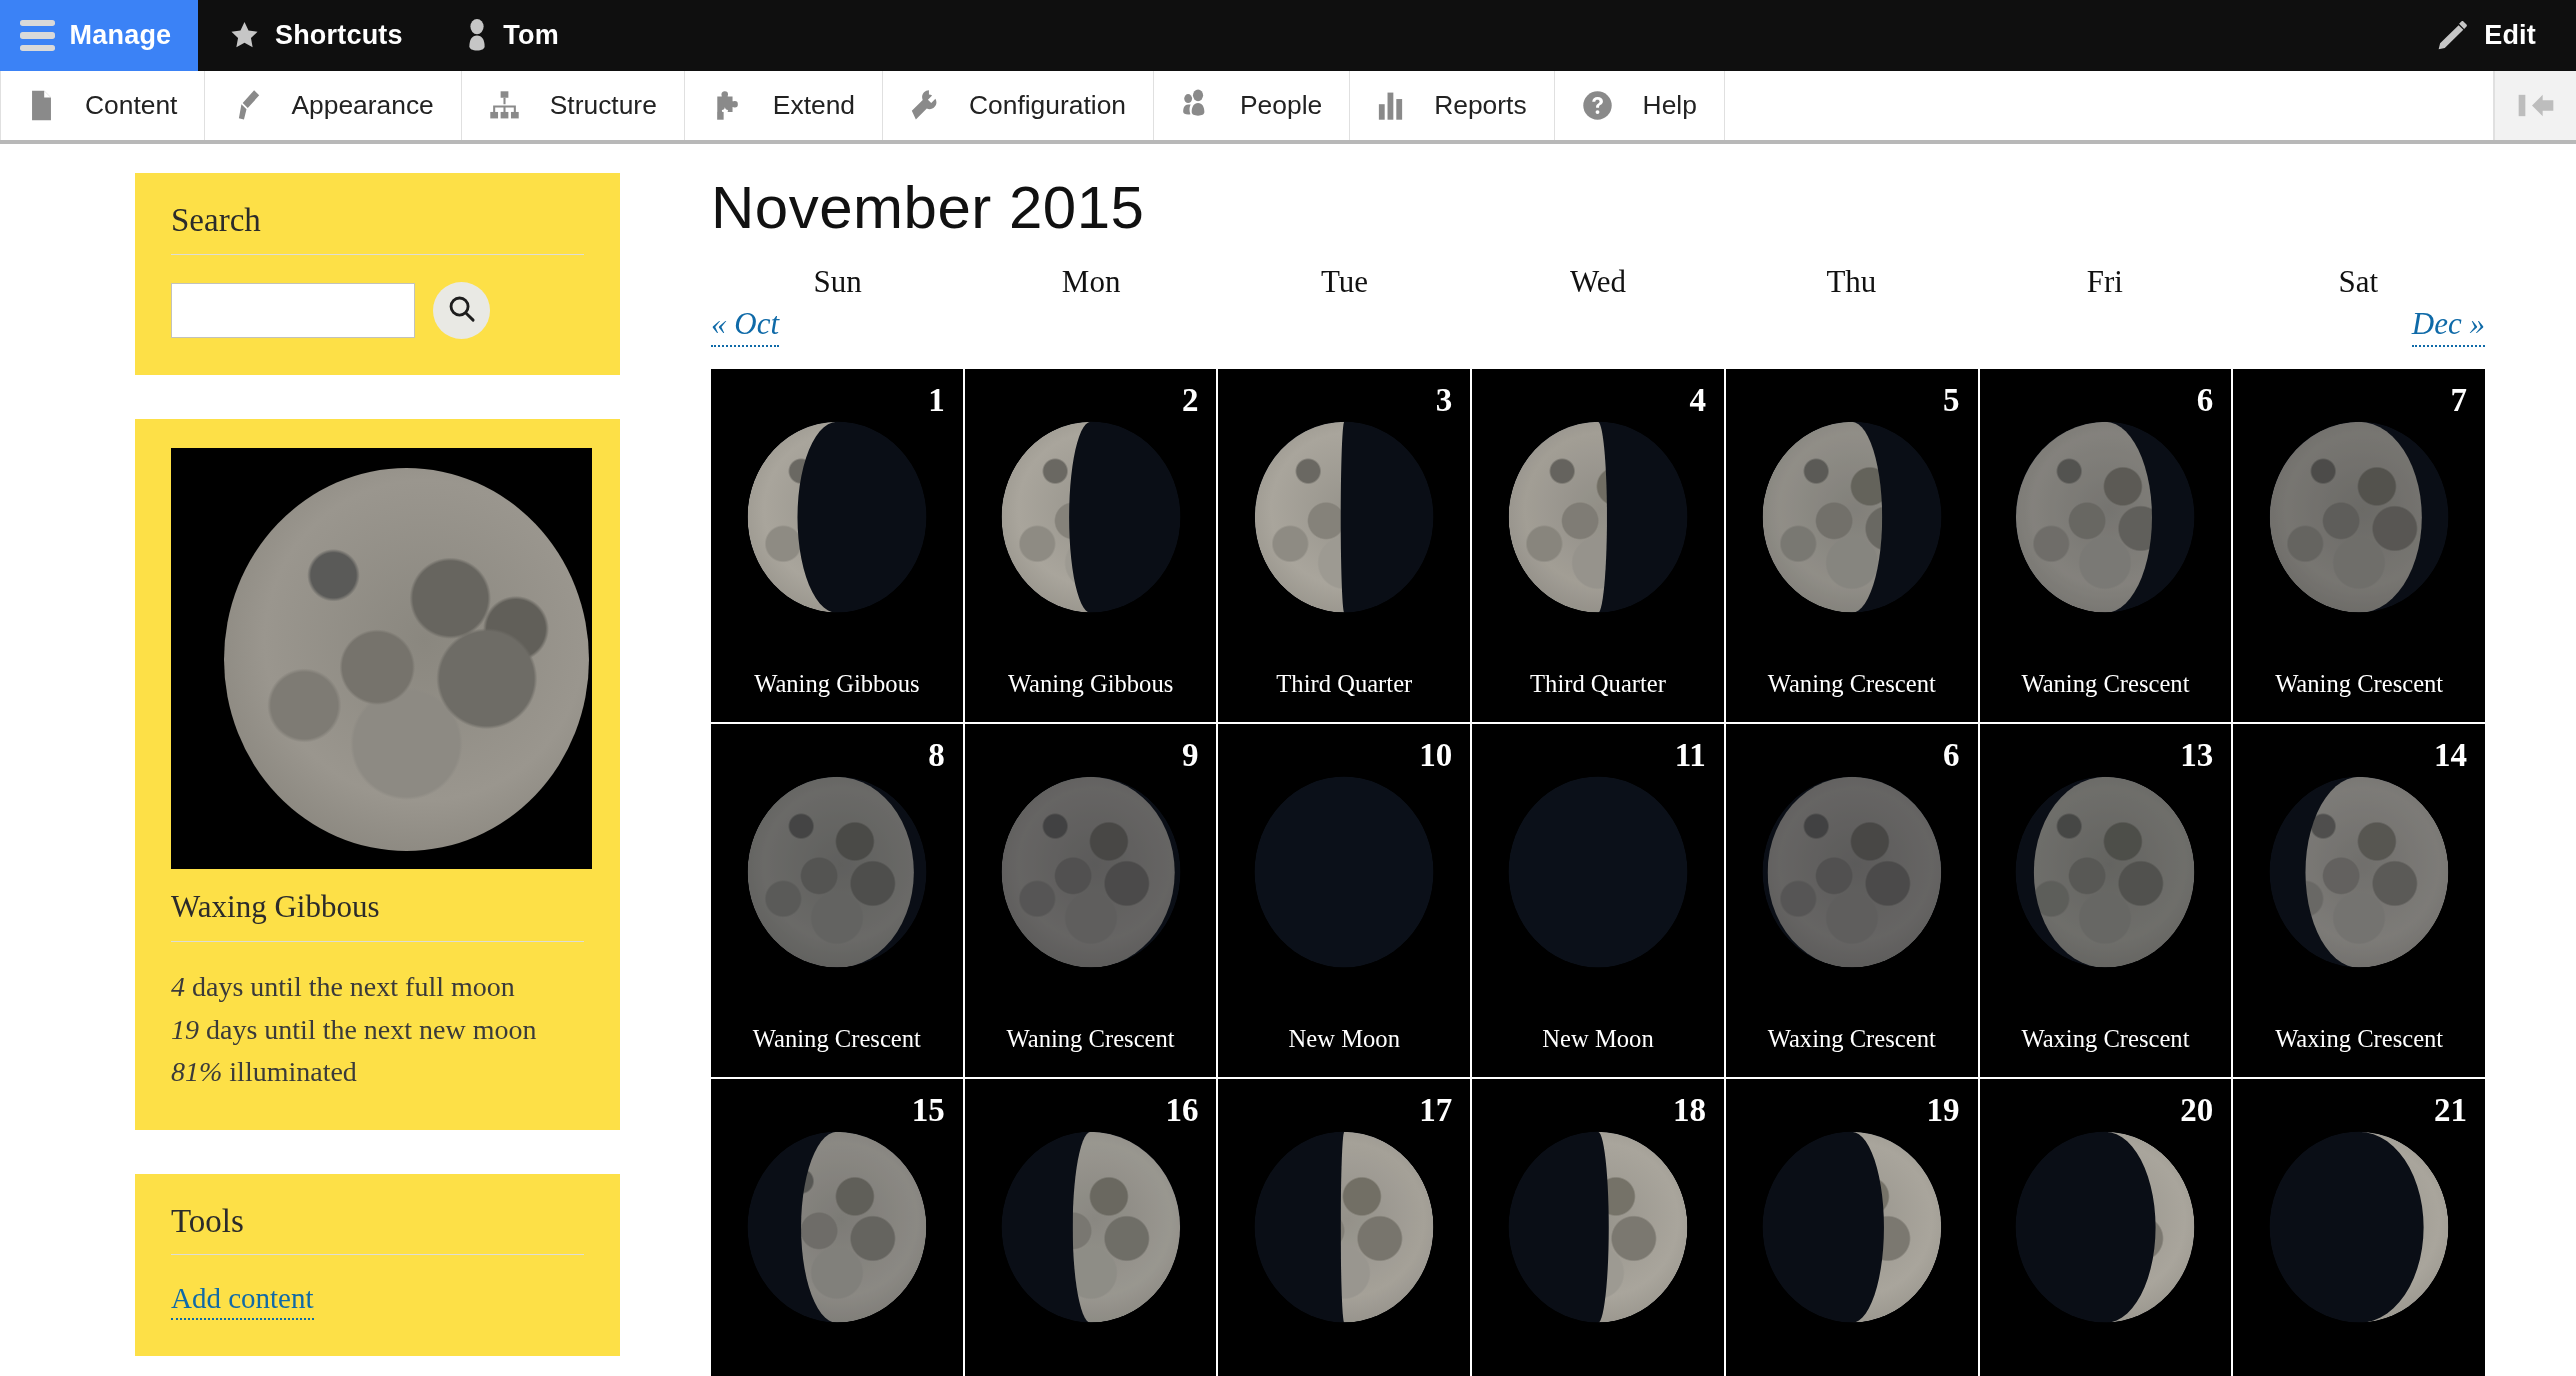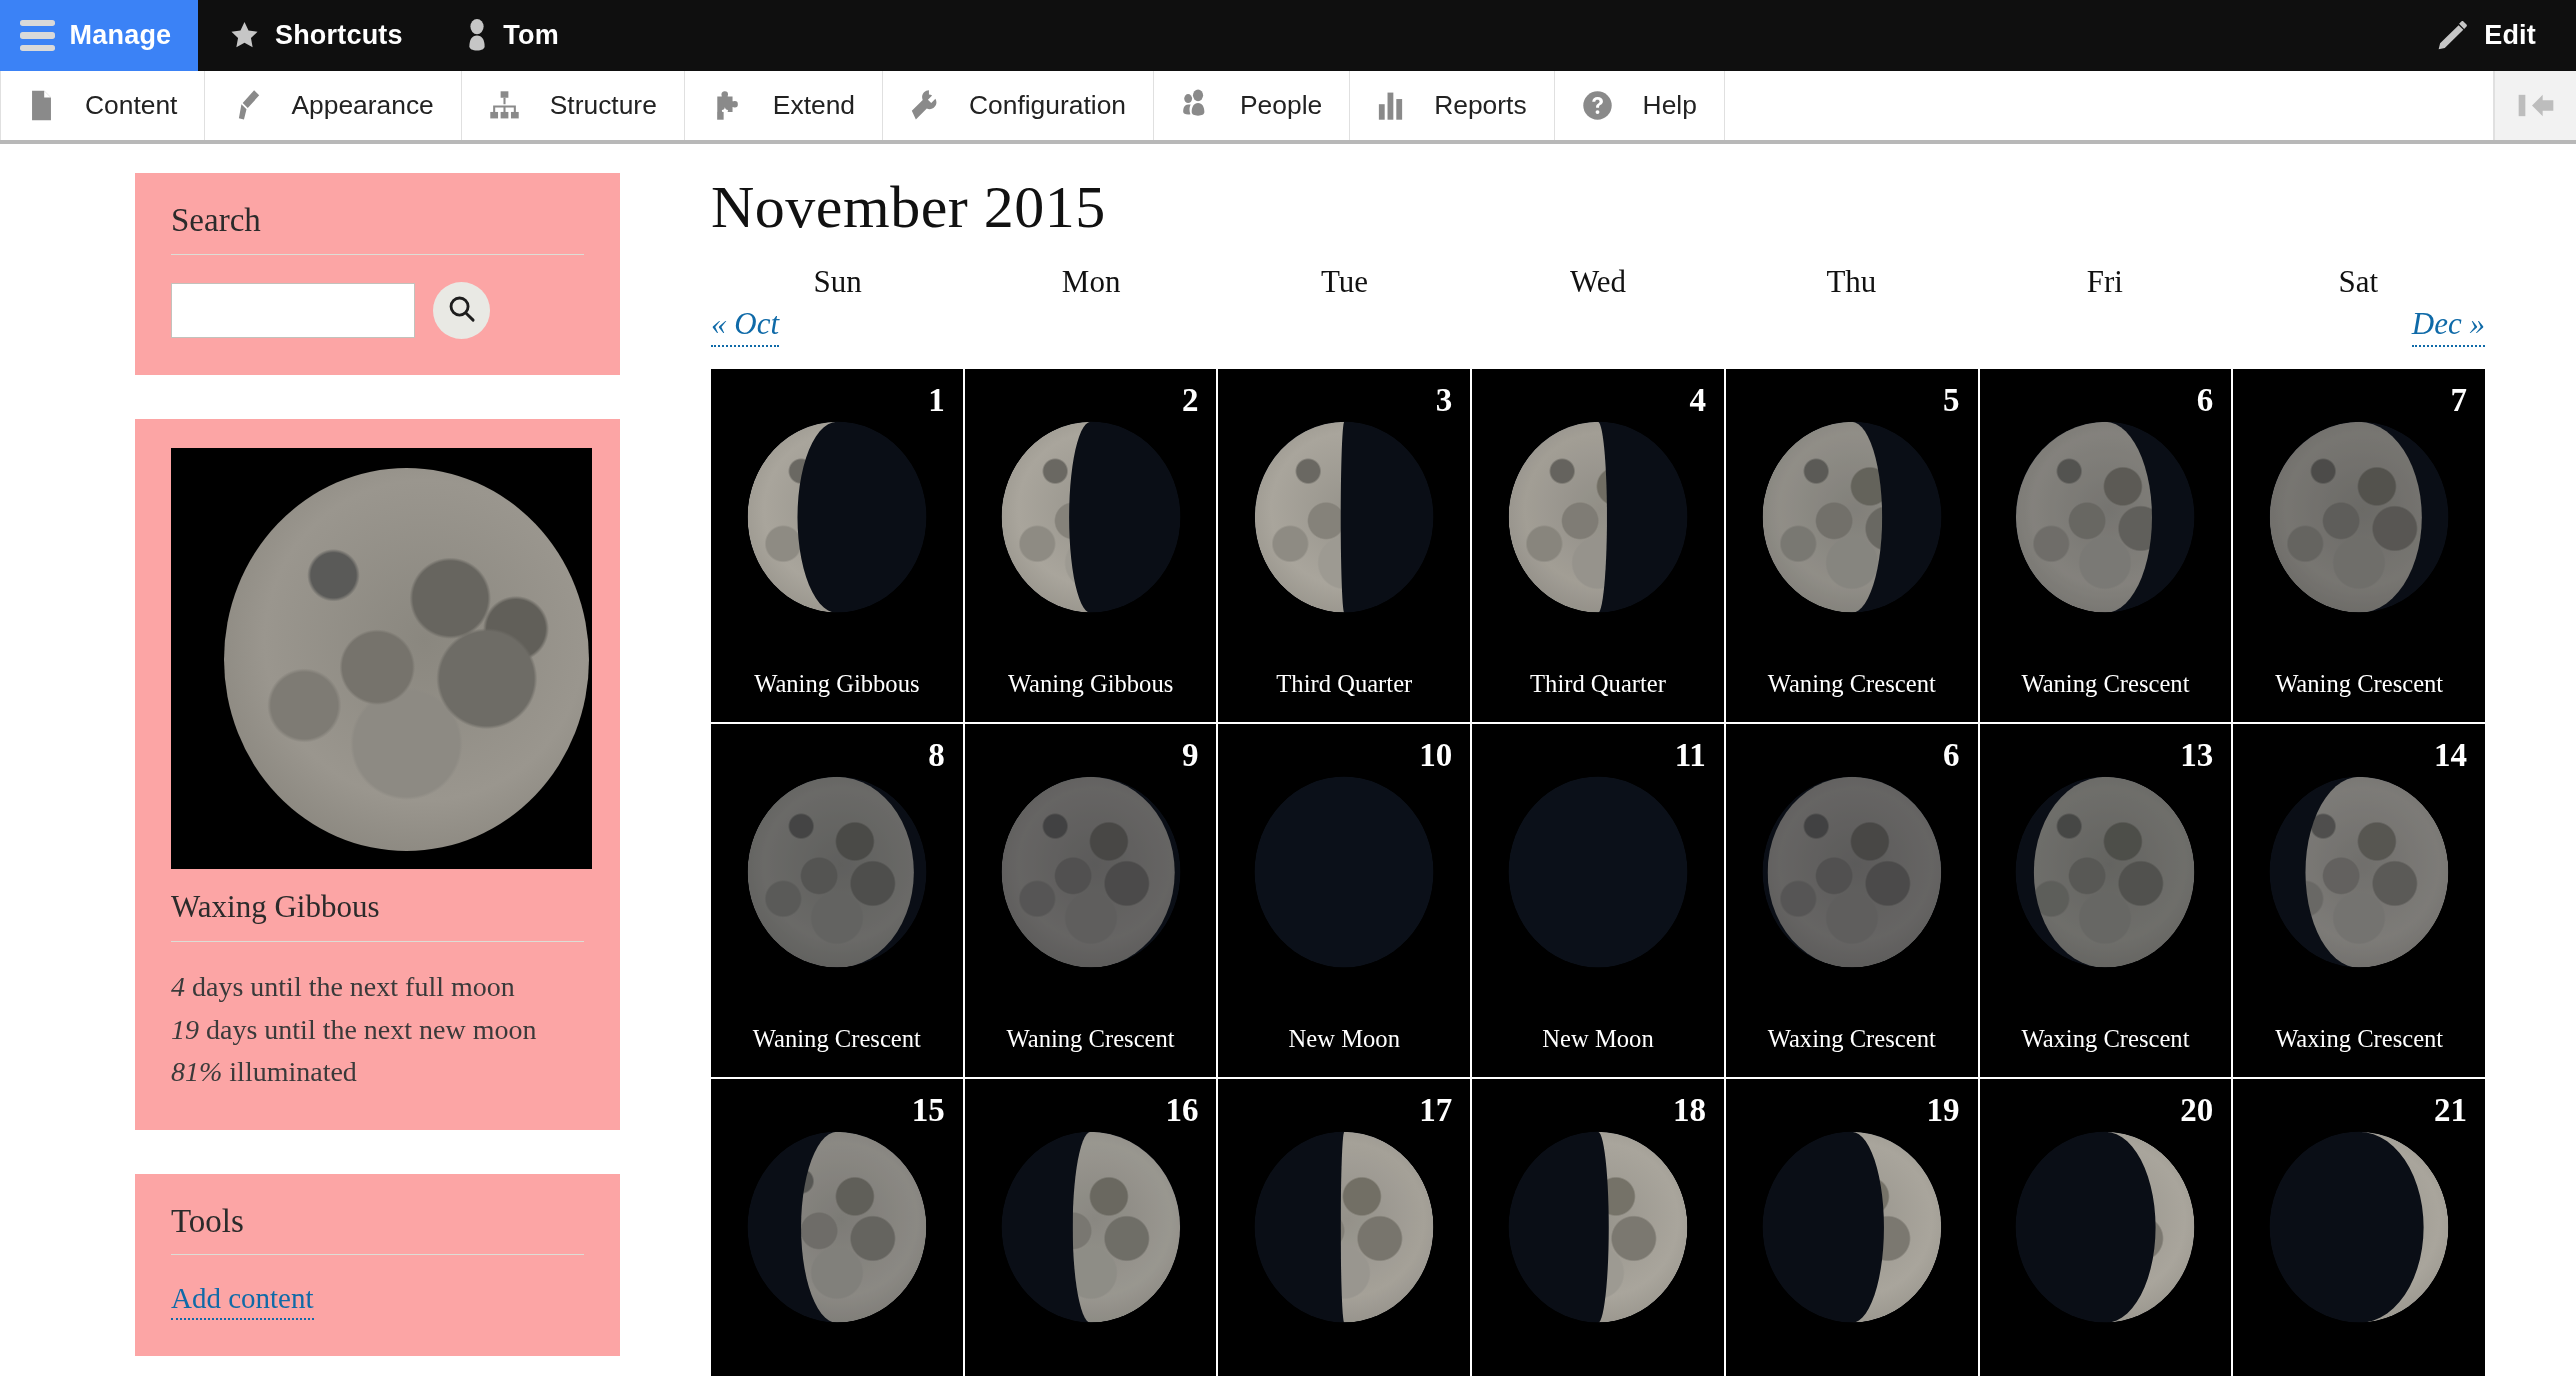--- a/index.html
+++ b/index.html
@@ -62,21 +62,21 @@
   }
 
   
   #page {
     display: flex;
     padding-top: 9px;
     height: calc(1376px - 149px);
   }
   #sidebar { width: 675px; flex: none; padding: 20px 55px 0 135px; }
   .block {
-    background: #fca5a5;
+    background: #fde047;
     padding: 29px 36px 36px 36px;
     margin-bottom: 44px;
   }
   .block h2 {
     font-family: "Liberation Serif", serif;
     font-size: 33px; font-weight: normal; color: #2b2b2b;
     padding-bottom: 14.6px;
     border-bottom: 1.8px solid #ddddd6;
     margin-bottom: 27px;
   }
@@ -133,21 +133,21 @@
     display: inline-block;
     font-family: "Liberation Serif", serif;
     font-size: 29px; color: #0f6aa8; text-decoration: none;
     border-bottom: 2.7px dotted #0f6aa8; padding-bottom: 2.7px;
     cursor: pointer;
   }
 
   
   #main { flex: 1; padding: 20px 91px 0 36px; min-width: 0; }
   #cal-title {
-    font-family: Liberation Serif, serif;
+    font-family: Liberation Sans, sans-serif;
     font-size: 60px; font-weight: normal; color: #111;
     margin-bottom: 22px; letter-spacing: 0.5px;
   }
   #cal-nav { display: flex; justify-content: space-between; margin-bottom: 22px; }
   .cal-nav-link {
     font-family: "Liberation Serif", serif;
     font-style: italic; font-size: 31px;
     color: #0f6aa8; text-decoration: none;
     border-bottom: 2.7px dotted #0f6aa8; padding-bottom: 3.6px;
     cursor: pointer;

